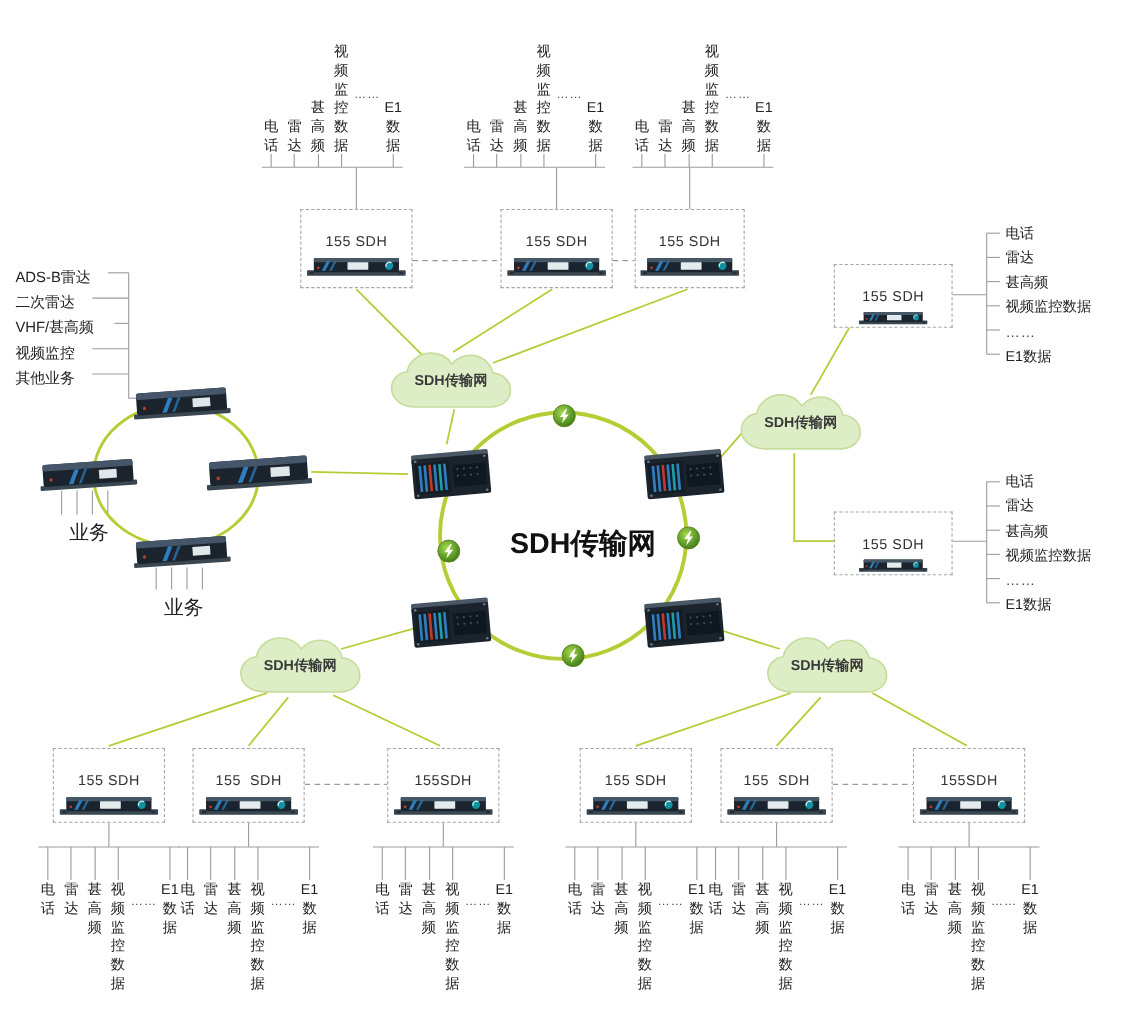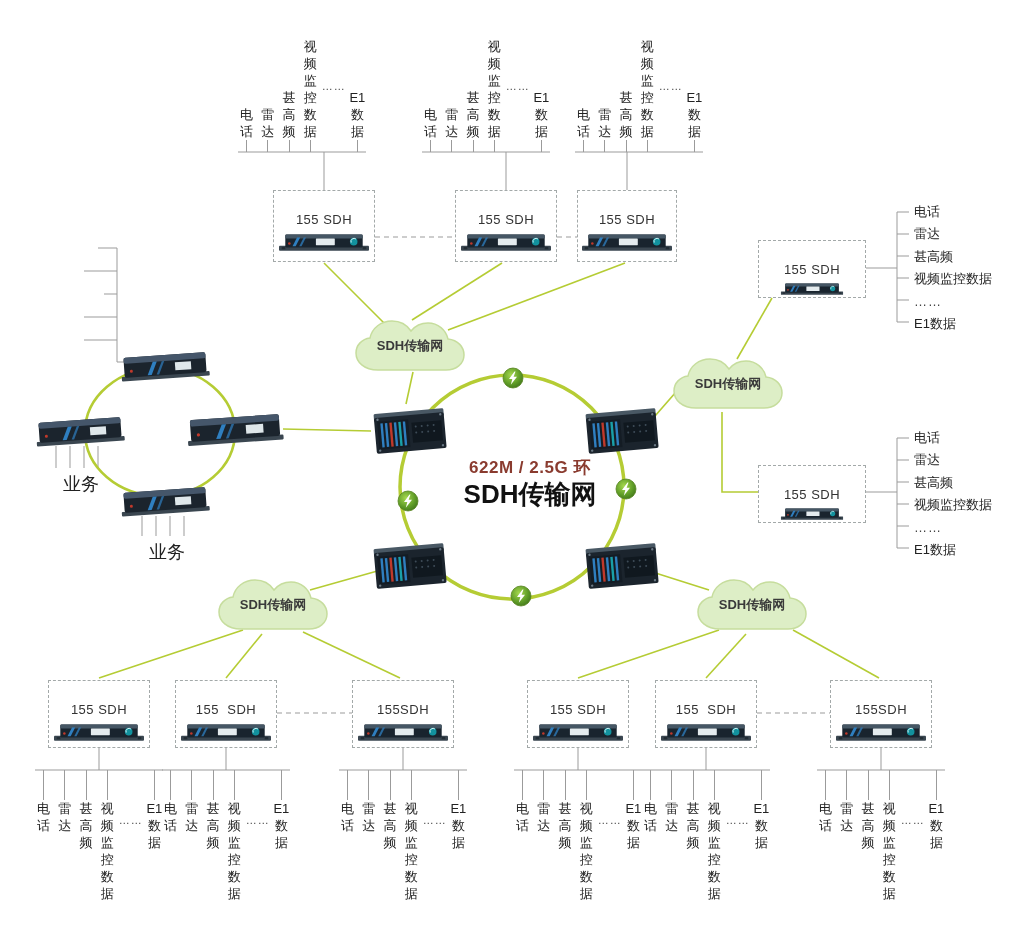--- a/index.html
+++ b/index.html
@@ -644,25 +644,31 @@
         <div class="sig-text">……</div>
       </div>
       <div class="sig-col">
         <div class="sig-text">E1
 数
 据</div>
         <div class="tick"></div>
       </div>
     </div>
 
+  <div class="access-list">
+    <div class="access-row">ADS-B雷达</div>
+    <div class="access-row">二次雷达</div>
+    <div class="access-row">VHF/甚高频</div>
+    <div class="access-row">视频监控</div>
+    <div class="access-row">其他业务</div>
+  </div>
 
   <div class="biz-label" style="left:63px;top:472px">业务</div>
   <div class="biz-label" style="left:149px;top:540px">业务</div>
 
   <div class="cloud-label" style="left:350px;top:337px">SDH传输网</div>
   <div class="cloud-label" style="left:668px;top:375px">SDH传输网</div>
   <div class="cloud-label" style="left:213px;top:596px">SDH传输网</div>
   <div class="cloud-label" style="left:692px;top:596px">SDH传输网</div>
 
-  <div class="ring-speed">622M / 2.5G 环</div>
   <div class="ring-name">SDH传输网</div>
 
 </div>
 
 </body></html>

